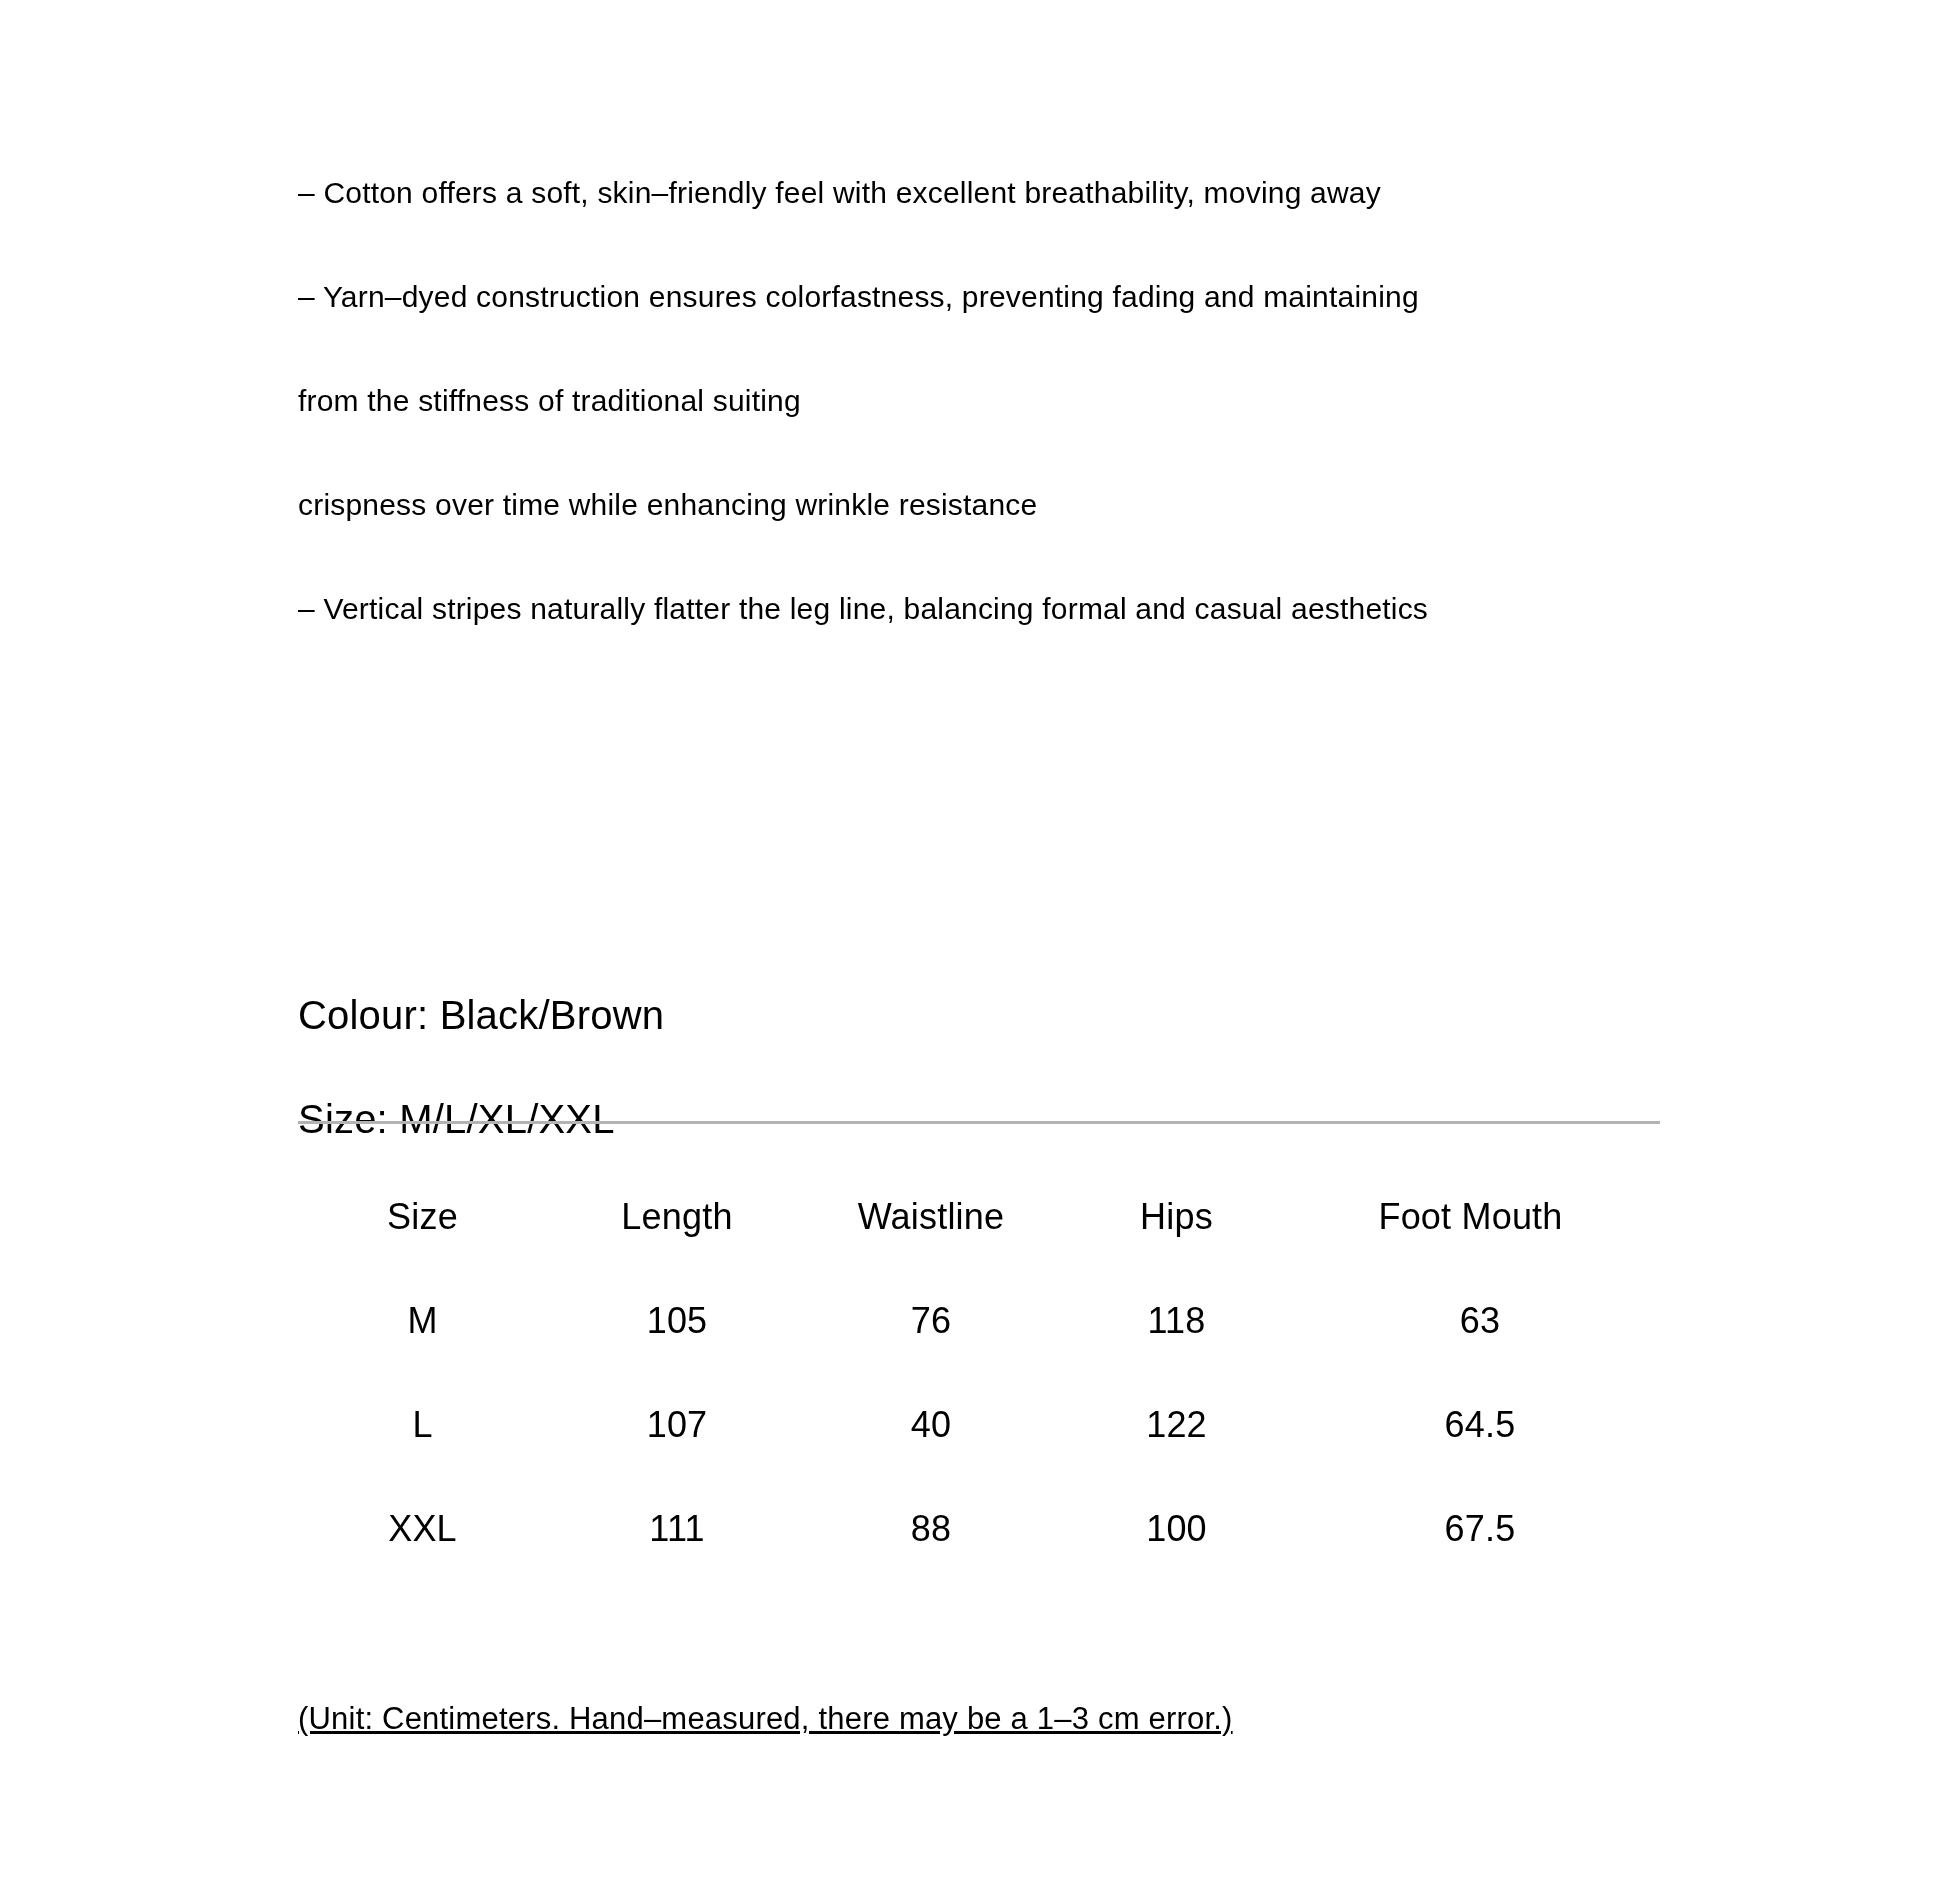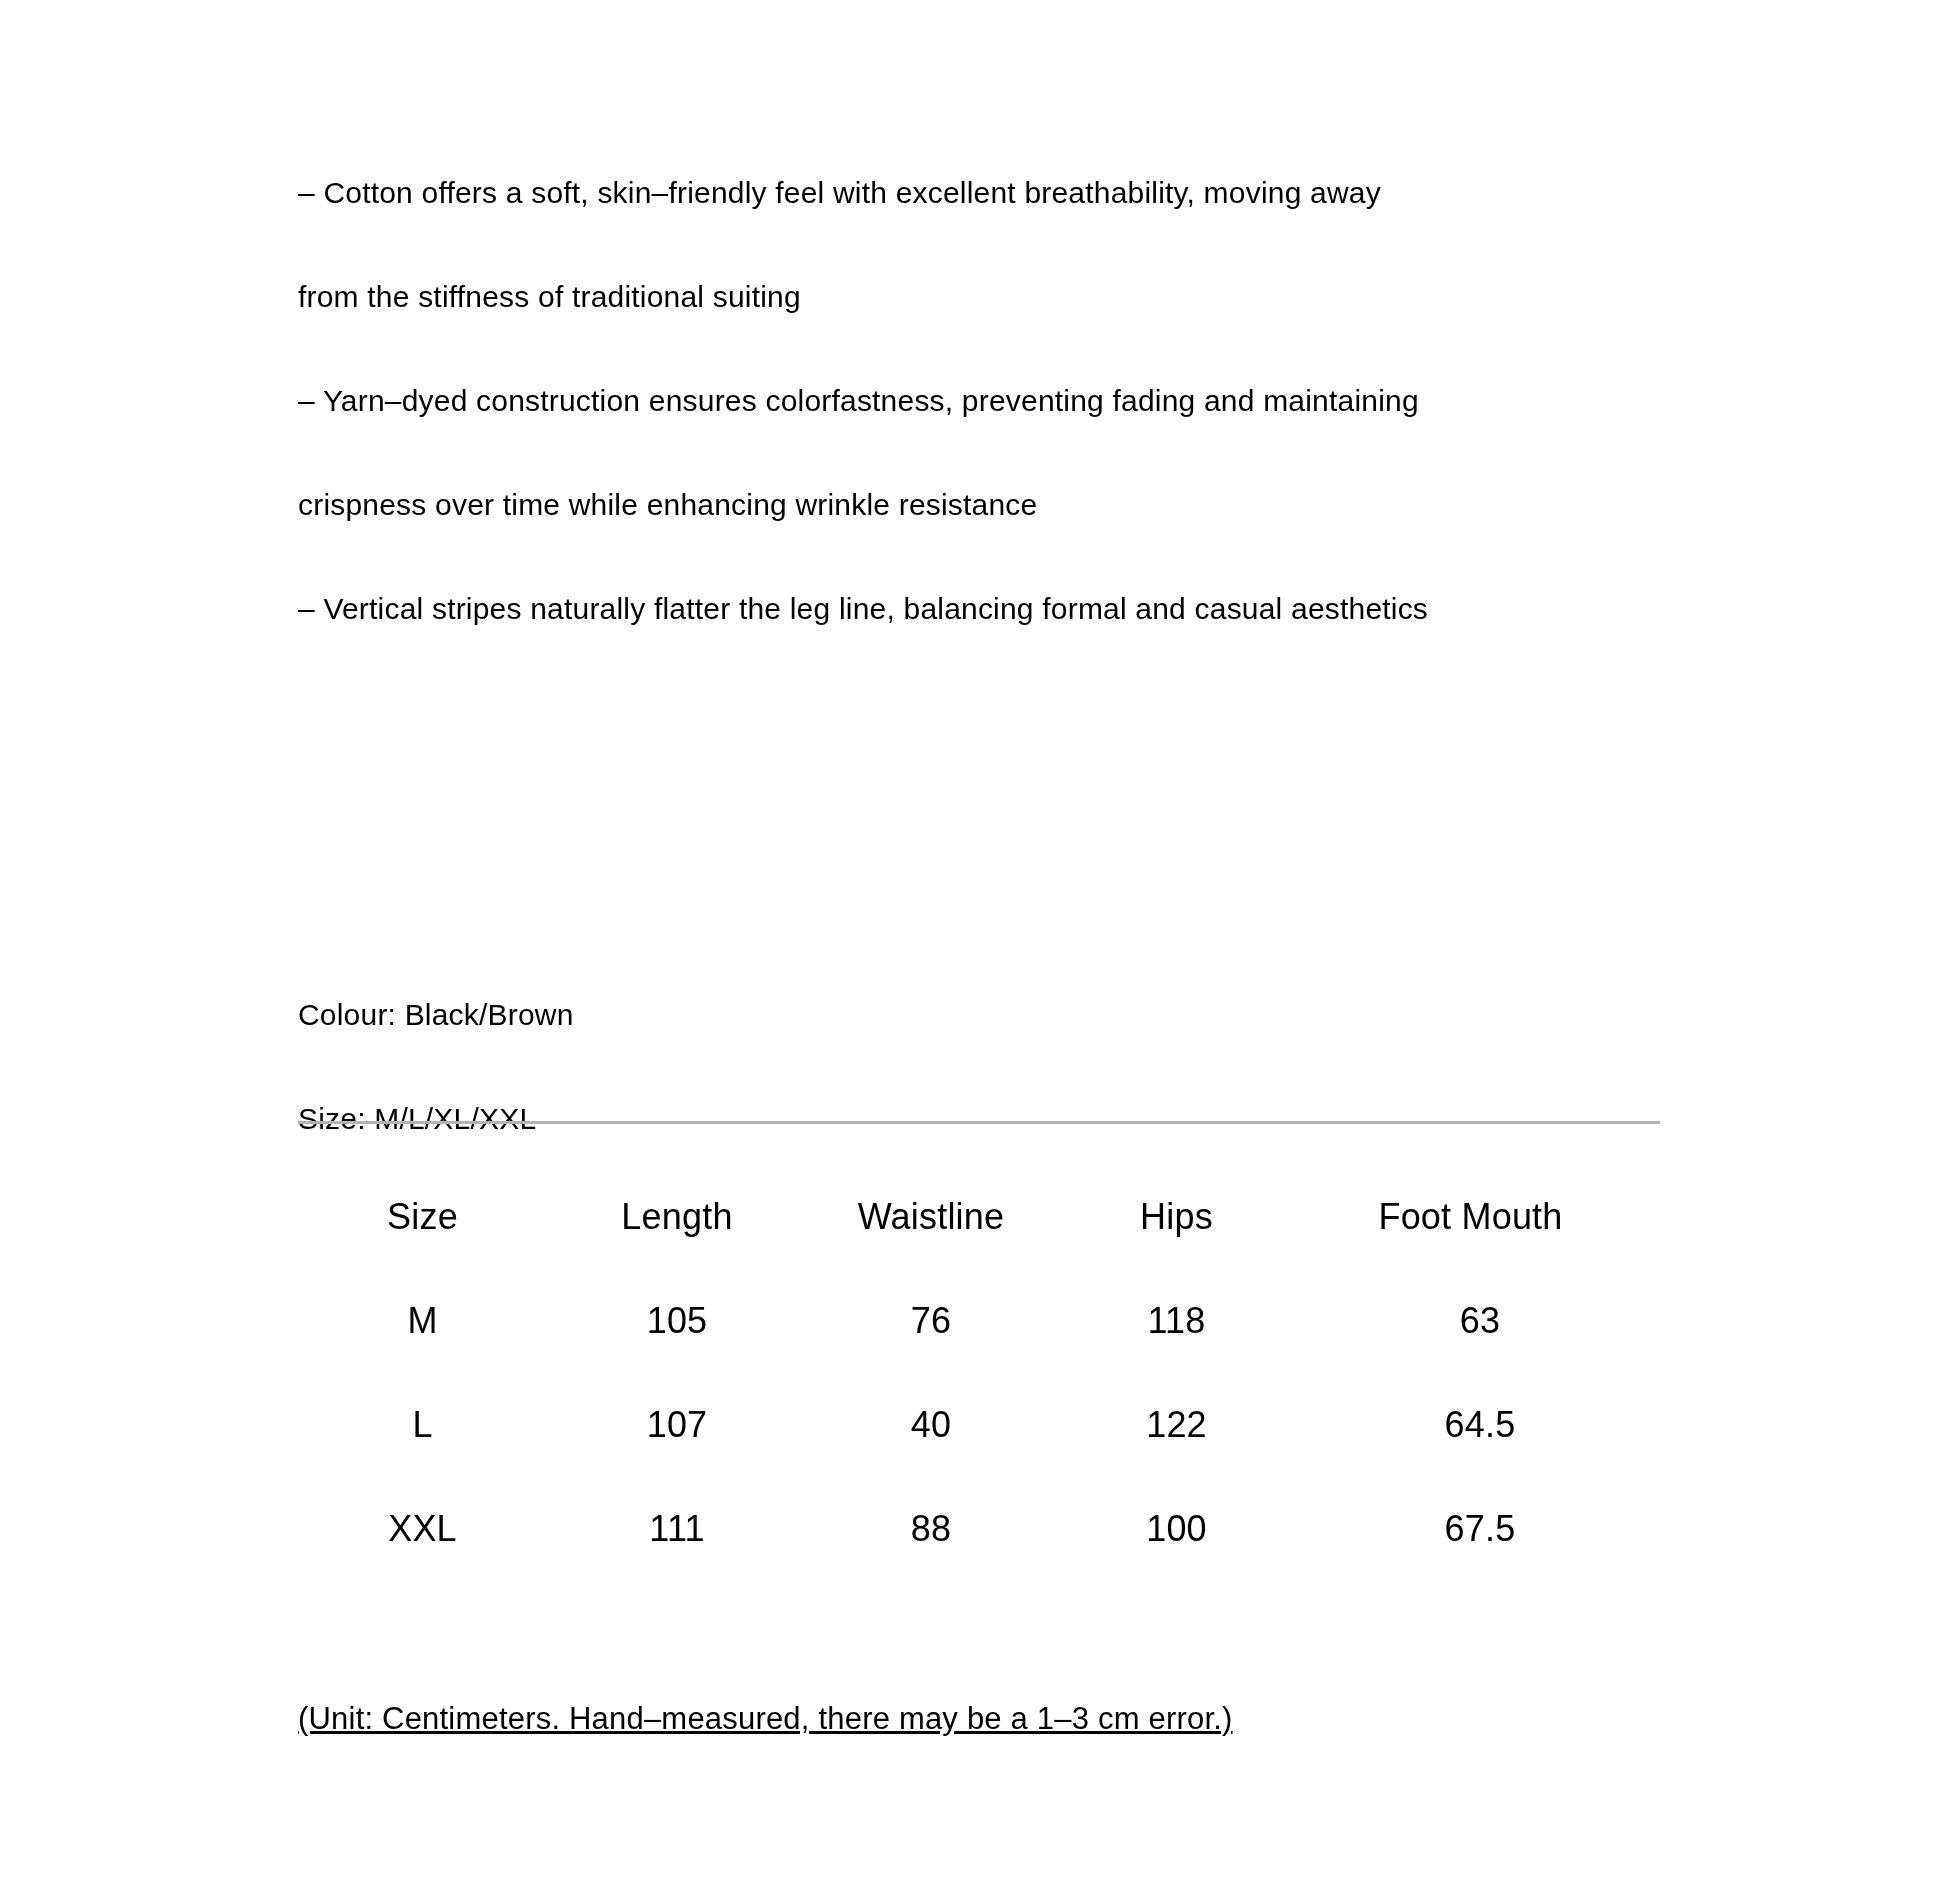--- a/index.html
+++ b/index.html
@@ -34,21 +34,21 @@
     font-size: 38px;
   }
 
   
   .options {
     left: 298px;
     top: 963px;
     width: 1563px;
   }
   .options .line {
-    font-size: 30px;
+    font-size: 40px;
     line-height: 104px;
     white-space: nowrap;
     letter-spacing: 0.2px;
   }
 
   
   .divider {
     left: 298px;
     top: 1121px;
     width: 1362px;
@@ -89,22 +89,22 @@
     white-space: nowrap;
     letter-spacing: 0.2px;
     text-decoration: underline;
   }
 </style>
 </head>
 <body>
 
 <section class="abs desc">
   <div class="line">– Cotton offers a soft, skin–friendly feel with excellent breathability, moving away</div>
+  <div class="line">– Yarn–dyed construction ensures colorfastness, preventing fading and maintaining</div>
   <div class="line">from the stiffness of traditional suiting</div>
-  <div class="line">– Yarn–dyed construction ensures colorfastness, preventing fading and maintaining</div>
   <div class="line">crispness over time while enhancing wrinkle resistance</div>
   <div class="line">– Vertical stripes naturally flatter the leg line, balancing formal and casual aesthetics</div>
 </section>
 
 <section class="abs options">
   <div class="line">Colour: Black/Brown</div>
   <div class="line">Size: M/L/XL/XXL</div>
 </section>
 
 <div class="abs divider"></div>

